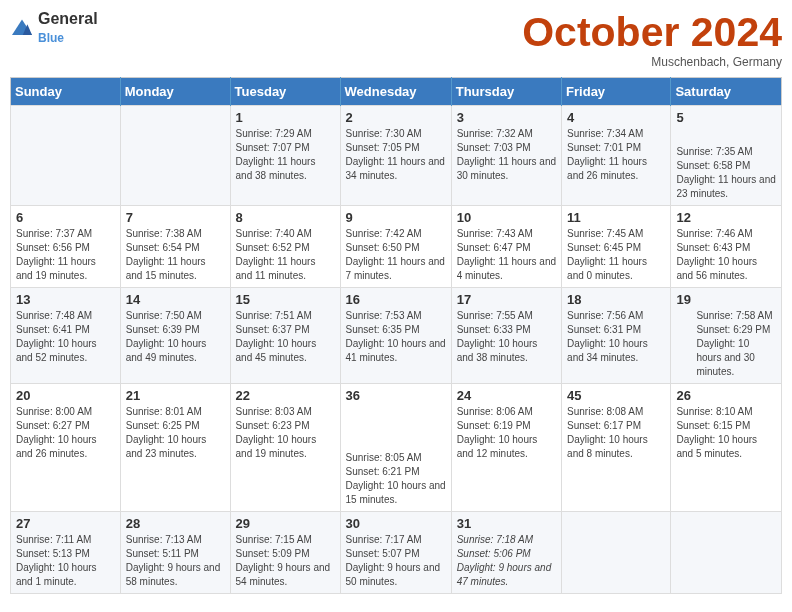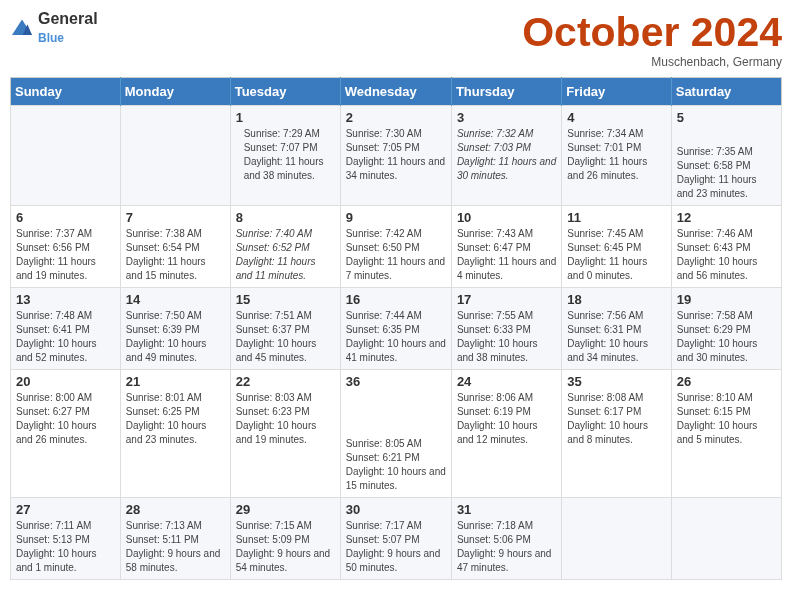--- a/index.html
+++ b/index.html
@@ -123,33 +123,33 @@
         <th>Friday</th>
         <th>Saturday</th>
       </tr>
   </thead>
   <tbody id="calendar-body">
   <tr>
         <td class="empty-cell"></td>
         <td class="empty-cell"></td>
         <td>
           <span class="day-num">1</span>
-          <div class="day-info" style="white-space: pre-line; margin-left: 8px;">Sunrise: 7:29 AM
+          <div class="day-info" style="white-space: pre-line;">Sunrise: 7:29 AM
 Sunset: 7:07 PM
 Daylight: 11 hours and 38 minutes.</div>
         </td>
         <td>
           <span class="day-num">2</span>
           <div class="day-info" style="white-space: pre-line;">Sunrise: 7:30 AM
 Sunset: 7:05 PM
 Daylight: 11 hours and 34 minutes.</div>
         </td>
         <td>
           <span class="day-num">3</span>
-          <div class="day-info" style="white-space: pre-line; font-style: italic;">Sunrise: 7:32 AM
+          <div class="day-info" style="white-space: pre-line;">Sunrise: 7:32 AM
 Sunset: 7:03 PM
 Daylight: 11 hours and 30 minutes.</div>
         </td>
         <td>
           <span class="day-num">4</span>
           <div class="day-info" style="white-space: pre-line;">Sunrise: 7:34 AM
 Sunset: 7:01 PM
 Daylight: 11 hours and 26 minutes.</div>
         </td>
         <td>
@@ -167,21 +167,21 @@
 Daylight: 11 hours and 19 minutes.</div>
         </td>
         <td>
           <span class="day-num">7</span>
           <div class="day-info" style="white-space: pre-line;">Sunrise: 7:38 AM
 Sunset: 6:54 PM
 Daylight: 11 hours and 15 minutes.</div>
         </td>
         <td>
           <span class="day-num">8</span>
-          <div class="day-info" style="white-space: pre-line; font-style: italic;">Sunrise: 7:40 AM
+          <div class="day-info" style="white-space: pre-line;">Sunrise: 7:40 AM
 Sunset: 6:52 PM
 Daylight: 11 hours and 11 minutes.</div>
         </td>
         <td>
           <span class="day-num">9</span>
           <div class="day-info" style="white-space: pre-line;">Sunrise: 7:42 AM
 Sunset: 6:50 PM
 Daylight: 11 hours and 7 minutes.</div>
         </td>
         <td>
@@ -217,39 +217,39 @@
 Daylight: 10 hours and 49 minutes.</div>
         </td>
         <td>
           <span class="day-num">15</span>
           <div class="day-info" style="white-space: pre-line;">Sunrise: 7:51 AM
 Sunset: 6:37 PM
 Daylight: 10 hours and 45 minutes.</div>
         </td>
         <td>
           <span class="day-num">16</span>
-          <div class="day-info" style="white-space: pre-line;">Sunrise: 7:44 AM
+          <div class="day-info" style="white-space: pre-line;">Sunrise: 7:53 AM
 Sunset: 6:35 PM
 Daylight: 10 hours and 41 minutes.</div>
         </td>
         <td>
           <span class="day-num">17</span>
           <div class="day-info" style="white-space: pre-line;">Sunrise: 7:55 AM
 Sunset: 6:33 PM
 Daylight: 10 hours and 38 minutes.</div>
         </td>
         <td>
           <span class="day-num">18</span>
           <div class="day-info" style="white-space: pre-line;">Sunrise: 7:56 AM
 Sunset: 6:31 PM
 Daylight: 10 hours and 34 minutes.</div>
         </td>
         <td>
           <span class="day-num">19</span>
-          <div class="day-info" style="white-space: pre-line;">Sunrise: 7:58 AM
+          <div class="day-info" style="white-space: pre-line; margin-left: 20px;">Sunrise: 7:58 AM
 Sunset: 6:29 PM
 Daylight: 10 hours and 30 minutes.</div>
         </td>
       </tr>
       <tr>
         <td>
           <span class="day-num">20</span>
           <div class="day-info" style="white-space: pre-line;">Sunrise: 8:00 AM
 Sunset: 6:27 PM
 Daylight: 10 hours and 26 minutes.</div>
@@ -272,21 +272,21 @@
 Sunset: 6:21 PM
 Daylight: 10 hours and 15 minutes.</div>
         </td>
         <td>
           <span class="day-num">24</span>
           <div class="day-info" style="white-space: pre-line;">Sunrise: 8:06 AM
 Sunset: 6:19 PM
 Daylight: 10 hours and 12 minutes.</div>
         </td>
         <td>
-          <span class="day-num">35</span>
+          <span class="day-num">45</span>
           <div class="day-info" style="white-space: pre-line;">Sunrise: 8:08 AM
 Sunset: 6:17 PM
 Daylight: 10 hours and 8 minutes.</div>
         </td>
         <td>
           <span class="day-num">26</span>
           <div class="day-info" style="white-space: pre-line;">Sunrise: 8:10 AM
 Sunset: 6:15 PM
 Daylight: 10 hours and 5 minutes.</div>
         </td>
@@ -311,21 +311,21 @@
 Daylight: 9 hours and 54 minutes.</div>
         </td>
         <td>
           <span class="day-num">30</span>
           <div class="day-info" style="white-space: pre-line;">Sunrise: 7:17 AM
 Sunset: 5:07 PM
 Daylight: 9 hours and 50 minutes.</div>
         </td>
         <td>
           <span class="day-num">31</span>
-          <div class="day-info" style="white-space: pre-line;">Sunrise: 7:18 AM
+          <div class="day-info" style="white-space: pre-line; font-style: italic;">Sunrise: 7:18 AM
 Sunset: 5:06 PM
 Daylight: 9 hours and 47 minutes.</div>
         </td>
         <td class="empty-cell"></td>
         <td class="empty-cell"></td>
       </tr>
     </tbody>
 </table>
 
 </body></html>

